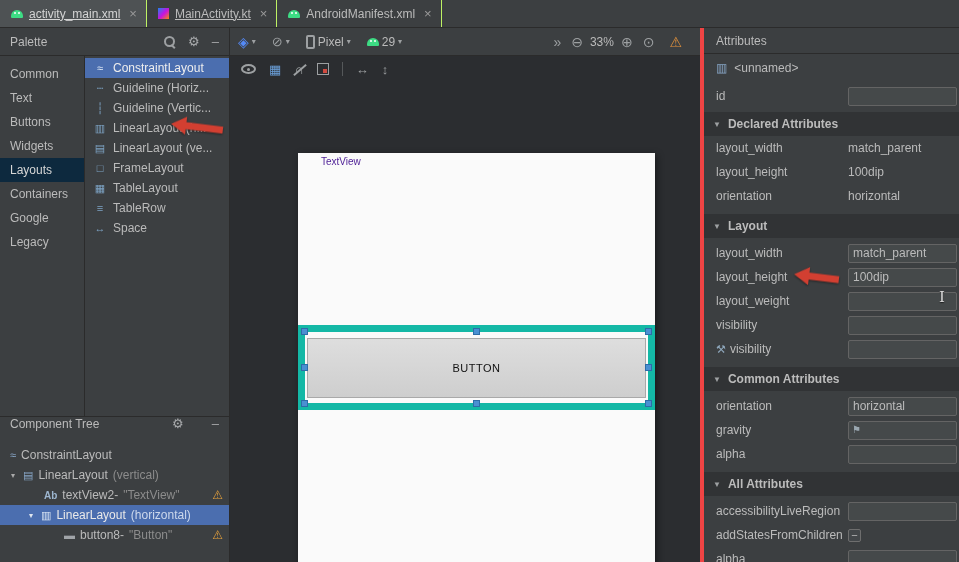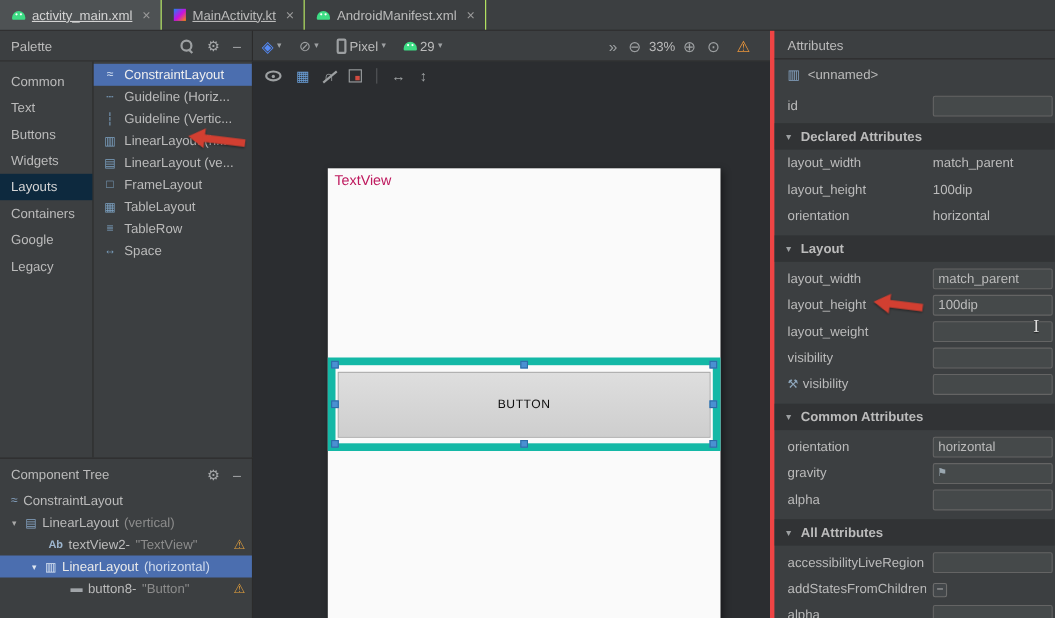--- a/index.html
+++ b/index.html
@@ -50,21 +50,21 @@
   .pal-cat.sel{background:#0d293e;color:#d6d6d6}
   .pal-comps{flex:1;padding-top:2px;overflow:hidden}
   .pal-comp{height:20px;display:flex;align-items:center;gap:6px;padding-left:8px;cursor:pointer;white-space:nowrap}
   .pal-comp.sel{background:#4b6eaf;color:#eeeeee}
   .p-ic{width:14px;text-align:center;font-size:11px;color:#7da3c4;flex:0 0 auto}
   .pal-comp.sel .p-ic{color:#dce7f5}
 
   
   #tree-panel{position:absolute;left:0;top:416px;width:230px;bottom:0;background:#3c3f41;
               border-top:1px solid #2b2b2b;border-right:1px solid #2b2b2b}
-  .tree-hdr{height:28px;display:flex;align-items:center;padding:0 10px;gap:12px}
+  .tree-hdr{height:28px;display:flex;padding:0 10px;gap:28px}
   .tree-hdr .title{margin-right:auto;color:#bbb}
   .tree-row{height:20px;display:flex;align-items:center;gap:5px;padding-right:6px;cursor:pointer;white-space:nowrap}
   .tree-row.sel{background:#4b6eaf;color:#e9e9e9}
   .tw{font-size:8px;color:#a9a9a9;width:10px;text-align:center}
   .t-ic{font-size:11px;color:#87a5c5}
   .t-ic.ab{font-size:10px;color:#9db6cf;font-weight:bold}
   .dim{color:#8c8c8c}
   .tree-row.sel .dim{color:#cdd9ec}
   .warn-ic{margin-left:auto;color:#e9a33c;font-size:12px}
 
@@ -76,21 +76,21 @@
   .grid-ic{color:#6a9fd8;font-size:13px;cursor:pointer;line-height:1}
   .magnet-ic{position:relative;color:#9da0a2;font-size:13px;cursor:pointer;line-height:1}
   .magnet-ic::after{content:"";position:absolute;left:-2px;top:6px;width:16px;height:2px;background:#9da0a2;transform:rotate(-40deg)}
   .margin-ic{width:12px;height:12px;border:1px solid #9da0a2;position:relative;cursor:pointer}
   .margin-ic::after{content:"";position:absolute;right:1px;bottom:1px;width:4px;height:4px;background:#d24b40}
   .vsep{width:1px;height:14px;background:#55585a}
   .dist-ic{color:#9da0a2;font-size:13px;cursor:pointer;line-height:1}
 
   #canvas{position:absolute;left:68px;top:97px;width:357px;bottom:-4px;background:#fafafa;
           box-shadow:2px 2px 7px rgba(0,0,0,.45)}
-  .tv-label{position:absolute;left:6px;top:3px;color:#be185d;font-size:13px}
+  .tv-label{position:absolute;left:23px;top:3px;color:#4c1d95;font-size:10px}
   .sel-rect{position:absolute;left:0;right:0;top:172px;height:85px;border:7px solid #14b8a6}
   .canvas-button{position:absolute;left:2px;right:2px;top:6px;bottom:5px;
                  background:linear-gradient(#dedede,#cecece);border:1px solid #a9a9a9;
                  display:flex;align-items:center;justify-content:center;color:#111;
                  font-size:11px;letter-spacing:.5px;cursor:pointer}
   .handle{position:absolute;width:7px;height:7px;background:#4a90d2;border:1px solid #2d6da8;cursor:pointer}
   .h-tl{left:-4px;top:-4px}.h-tm{left:calc(50% - 4px);top:-4px}.h-tr{right:-4px;top:-4px}
   .h-ml{left:-4px;top:calc(50% - 4px)}.h-mr{right:-4px;top:calc(50% - 4px)}
   .h-bl{left:-4px;bottom:-4px}.h-bm{left:calc(50% - 4px);bottom:-4px}.h-br{right:-4px;bottom:-4px}
 

